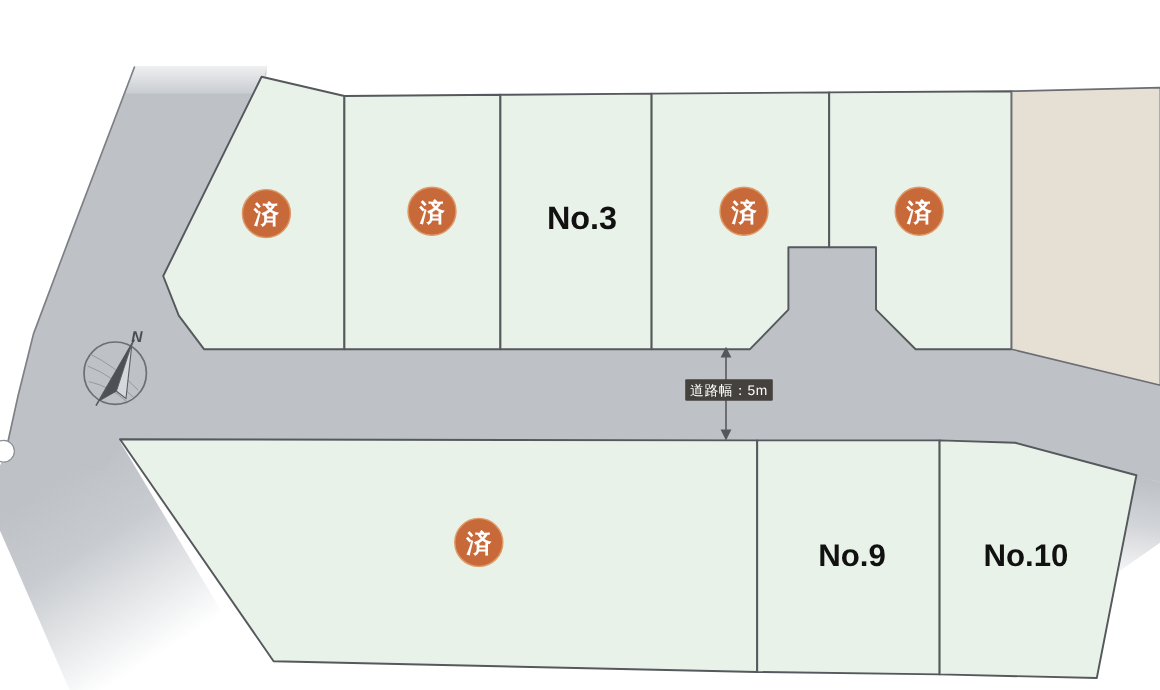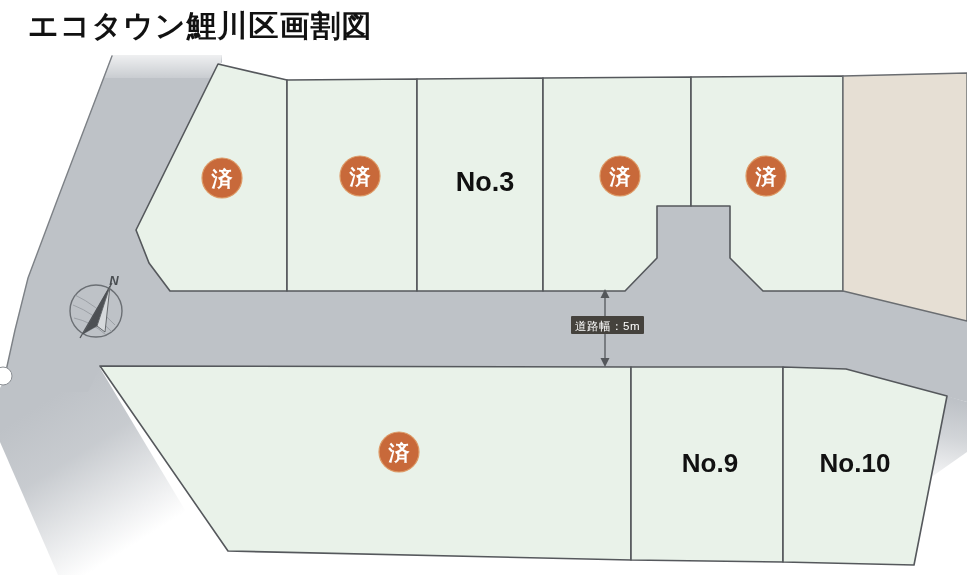--- a/index.html
+++ b/index.html
@@ -32,21 +32,20 @@
   .compass-hatch{fill:none;stroke:#8d9196;stroke-width:0.7;}
   .needle-dark{fill:#4d5054;stroke:#4d5054;stroke-width:0.5;}
   .needle-light{fill:#d6d9dc;stroke:#5a5d61;stroke-width:0.9;}
   .north-label{font-size:13px;font-weight:bold;font-style:italic;fill:#4a4e52;text-anchor:middle;}
 </style>
 </head>
 <body>
 
 <div class="stage">
 
-  <h1 class="page-title">エコタウン鯉川区画割図</h1>
 
   <svg width="967" height="575" viewBox="0 0 967 575">
     <defs>
       <linearGradient id="fadeLeft" gradientUnits="userSpaceOnUse" x1="55" y1="395" x2="150" y2="545">
         <stop offset="0" stop-color="#bec2c7" stop-opacity="1"></stop>
         <stop offset="0.35" stop-color="#bec2c7" stop-opacity="0.85"></stop>
         <stop offset="0.95" stop-color="#bec2c7" stop-opacity="0"></stop>
       </linearGradient>
       <linearGradient id="fadeRight" gradientUnits="userSpaceOnUse" x1="950" y1="400" x2="935" y2="490">
         <stop offset="0" stop-color="#bec2c7" stop-opacity="1"></stop>

